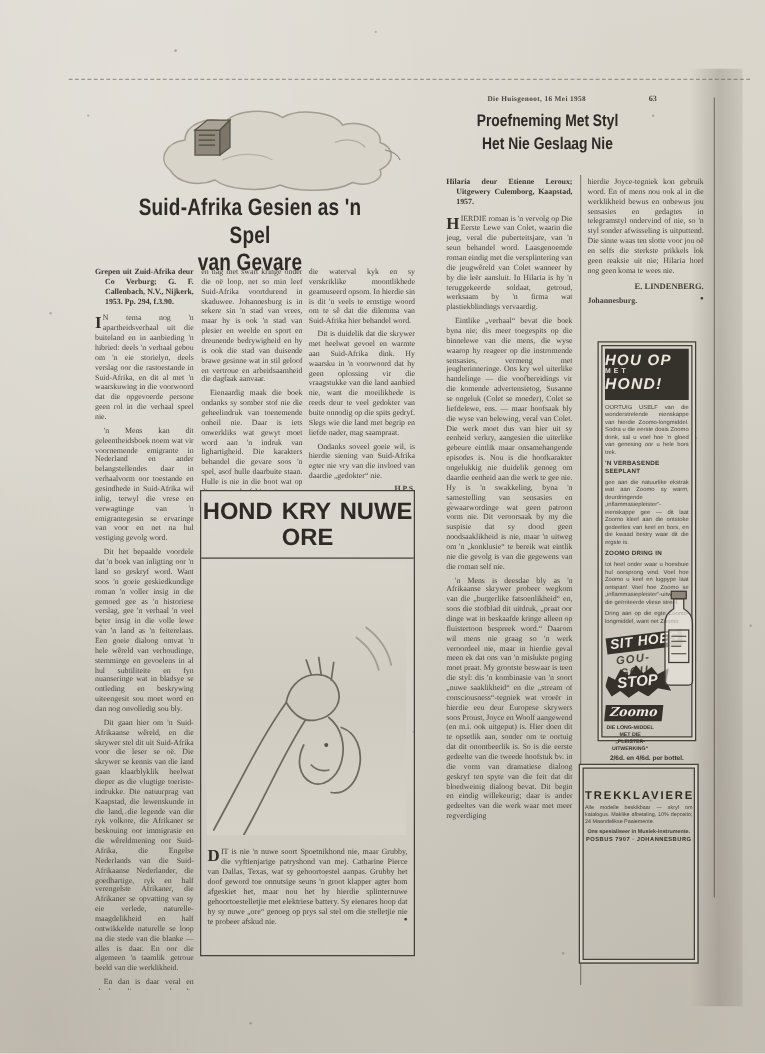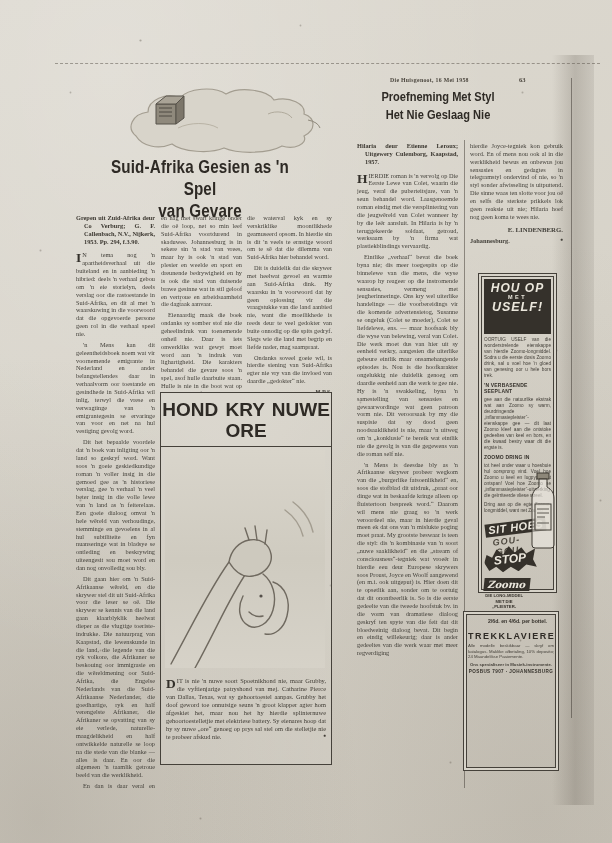--- a/index.html
+++ b/index.html
@@ -51,21 +51,21 @@
     background:rgba(222,218,209,.35);box-sizing:border-box;}
   .hond-head{font-family:"Liberation Sans","DejaVu Sans",sans-serif;font-weight:bold;
     font-size:19px;line-height:21px;text-align:center;color:#2e2a25;padding-top:6px;
     padding-bottom:5px;border-bottom:1.2px solid #45413a;word-spacing:2px;}
   .hond-body{padding:5px 5px 0 5px;font-size:6.4px;line-height:1.26;text-align:justify;color:#403c35;}
   .hond-body .endmark{float:right;font-size:5px;}
   
   .ad-zoomo{left:478px;top:273px;width:79px;height:320px;box-sizing:border-box;
     border:1px solid #45413a;box-shadow:inset 0 0 0 2px #d7d3c9, inset 0 0 0 3px #45413a;
     padding:5px 5px 3px;font-family:"Liberation Sans","DejaVu Sans",sans-serif;}
-  .zoomo-header{background:#35312b;color:#ebe7dc;text-align:center;padding:3px 0 20px;
+  .zoomo-header{background:#35312b;color:#ebe7dc;text-align:left;padding:3px 0 6px;
     font-weight:bold;}
   .zh1{font-size:12px;letter-spacing:1px;line-height:12px;font-style:italic;}
   .zh2{font-size:5.5px;letter-spacing:2.5px;line-height:7px;}
   .zh3{font-size:12.5px;letter-spacing:1px;line-height:13px;font-style:italic;}
   .ad-p{font-size:4.7px;line-height:1.28;text-align:justify;margin:3px 0 0;color:#44403a;}
   .ad-sub{font-size:5px;font-weight:bold;margin:3px 0 0;color:#35312b;letter-spacing:.2px;}
   .burst{position:relative;height:60px;margin-top:3px;}
   .burst-l1{display:inline-block;background:#35312b;color:#ece8de;font-style:italic;
     font-weight:900;font-size:11px;padding:0 3px 1px;transform:rotate(-7deg);
     letter-spacing:.5px;margin-left:1px;}
@@ -197,21 +197,21 @@
     <p class="sig-place">
       <span>Johannesburg.</span>
       <span style="font-size:5px;">●</span>
     </p>
   </div>
 
   <div class="abs ad-zoomo">
     <div class="zoomo-header">
       <div class="zh1">HOU OP</div>
       <div class="zh2">MET</div>
-      <div class="zh3">USELF!</div>
+      <div class="zh3">HOND!</div>
     </div>
     <p class="ad-p">OORTUIG USELF van die wonderstrelende eienskappe van hierdie Zoomo-longmiddel. Sodra u die eerste dosis Zoomo drink, sal u voel hoe 'n gloed van genesing oor u hele bors trek.</p>
     <div class="ad-sub">'N VERBASENDE SEEPLANT</div>
     <p class="ad-p">gee aan die natuurlike ekstrak wat aan Zoomo sy warm, deurdringende „inflammasiepleister“-eienskappe gee — dit laat Zoomo kleef aan die ontstoke gedeeltes van keel en bors, en die kwaad bestry waar dit die ergste is.</p>
     <div class="ad-sub">ZOOMO DRING IN</div>
     <p class="ad-p">tot heel onder waar u hoesbuie hul oorsprong vind. Voel hoe Zoomo u keel en lugpype laat ontspan! Voel hoe Zoomo se „inflammasiepleister“-uitwerking die geïrriteerde vliese streel.</p>
     <p class="ad-p">Dring aan op die egte Zoomo-longmiddel, want net Zoomo</p>
     <div class="burst">
       <div class="burst-l1">SIT HOES</div>
       <div class="burst-l2">GOU-GOU</div>

